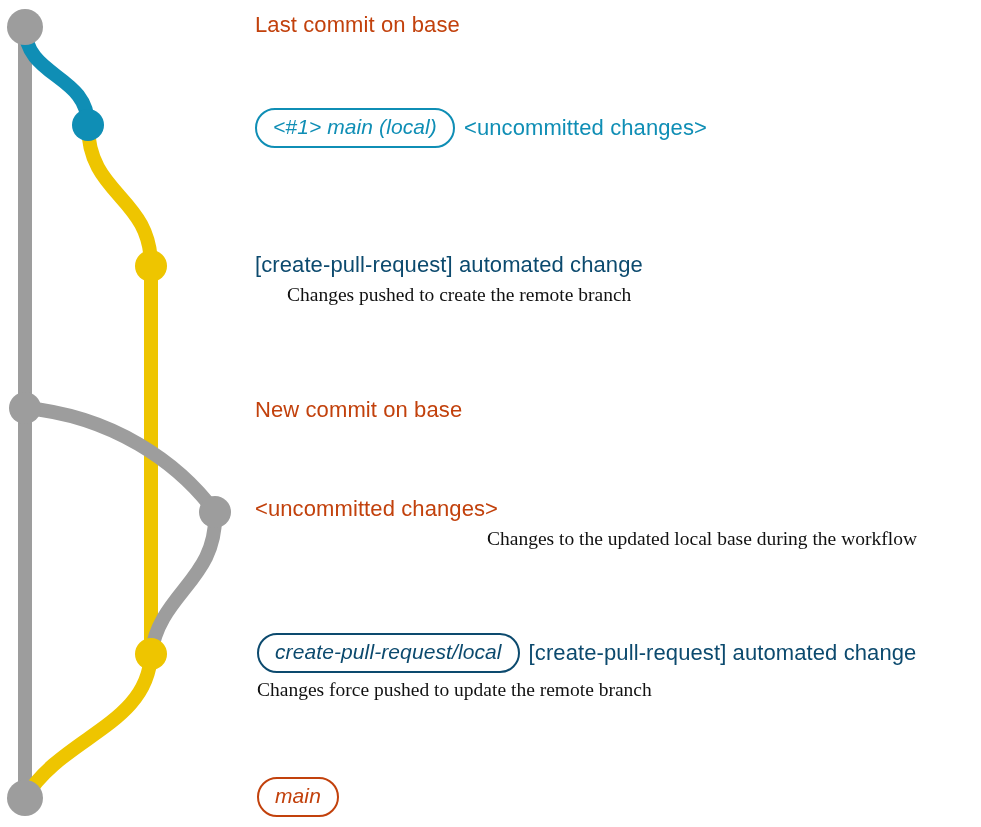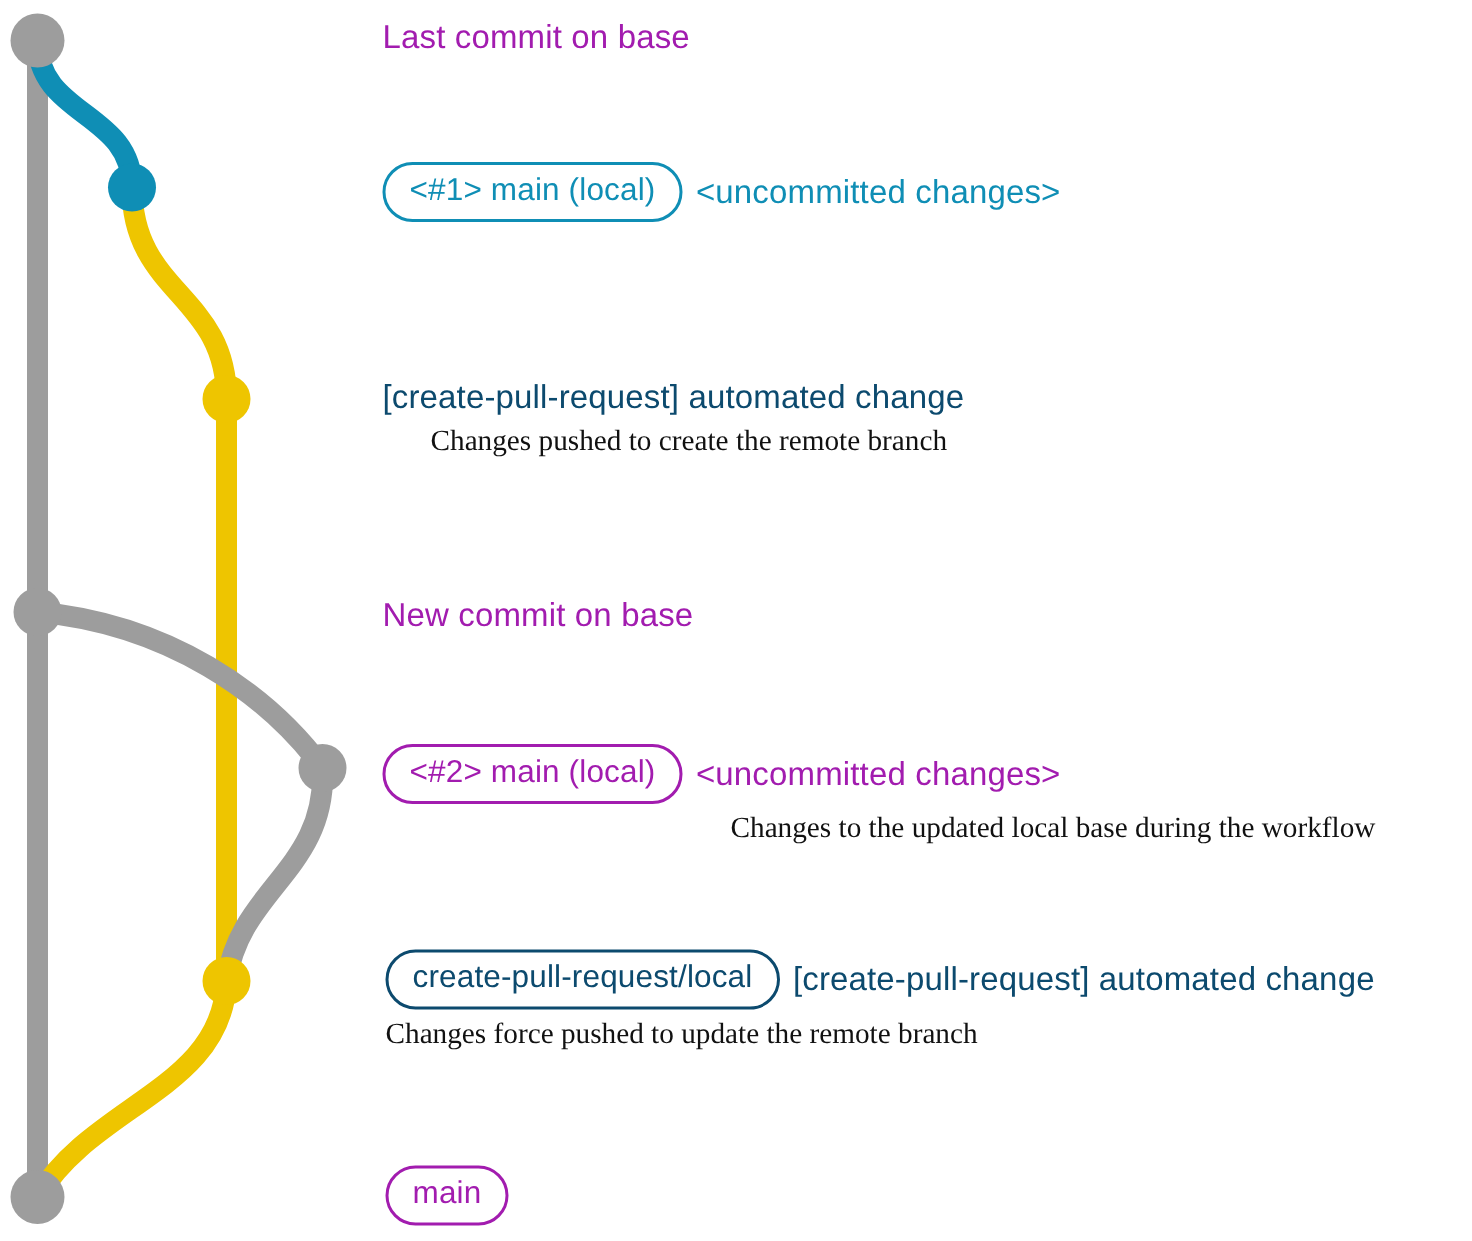--- a/index.html
+++ b/index.html
@@ -60,20 +60,21 @@
     display: inline-block;
     border: 2px solid currentColor;
     border-radius: 20px;
     padding: 5px 16px 7px;
     font-size: 21px;
     font-weight: 400;
     line-height: 1.12;
     letter-spacing: 0.1px;
     white-space: nowrap;
     background: transparent;
+    font-style: italic;
   }
 
   
   .subject {
     font-size: 22px;
     font-weight: 400;
     letter-spacing: 0.1px;
     white-space: nowrap;
   }
 
@@ -82,21 +83,21 @@
     font-family: "Liberation Serif", serif;
     font-size: 19.5px;
     color: #111111;
     white-space: nowrap;
     margin-top: 6px;
   }
 
   
   .c-blue   { color: #0f8eb5; }
   .c-yellow { color: #0c4a6e; }
-  .c-gray   { color: #a21caf; }
+  .c-gray   { color: #c2410c; }
 </style>
 </head>
 <body>
 
 <svg id="graph" viewBox="0 0 981 827" width="981" height="827" xmlns="http://www.w3.org/2000/svg">
 
   <path d="M 25 27 L 25 798" stroke="#9d9d9d" stroke-width="14" fill="none" stroke-linecap="round"></path>
 
   <path d="M 25 27 C 25 78, 88 74, 88 125" stroke="#0f8eb5" stroke-width="14" fill="none" stroke-linecap="round"></path>
 
@@ -141,21 +142,20 @@
   </div>
 
   <div class="row" style="left:255px; top:397px;">
     <div class="row-main">
       <span class="plain-label c-gray">New commit on base</span>
     </div>
   </div>
 
   <div class="row" style="left:255px; top:496px;">
     <div class="row-main">
-      <span class="pill c-gray">&lt;#2&gt; main (local)</span>
       <span class="subject c-gray">&lt;uncommitted changes&gt;</span>
     </div>
     <div class="desc" style="margin-left:232px;">Changes to the updated local base during the workflow</div>
   </div>
 
   <div class="row" style="left:257px; top:633px;">
     <div class="row-main">
       <span class="pill c-yellow">create-pull-request/local</span>
       <span class="subject c-yellow">[create-pull-request] automated change</span>
     </div>

